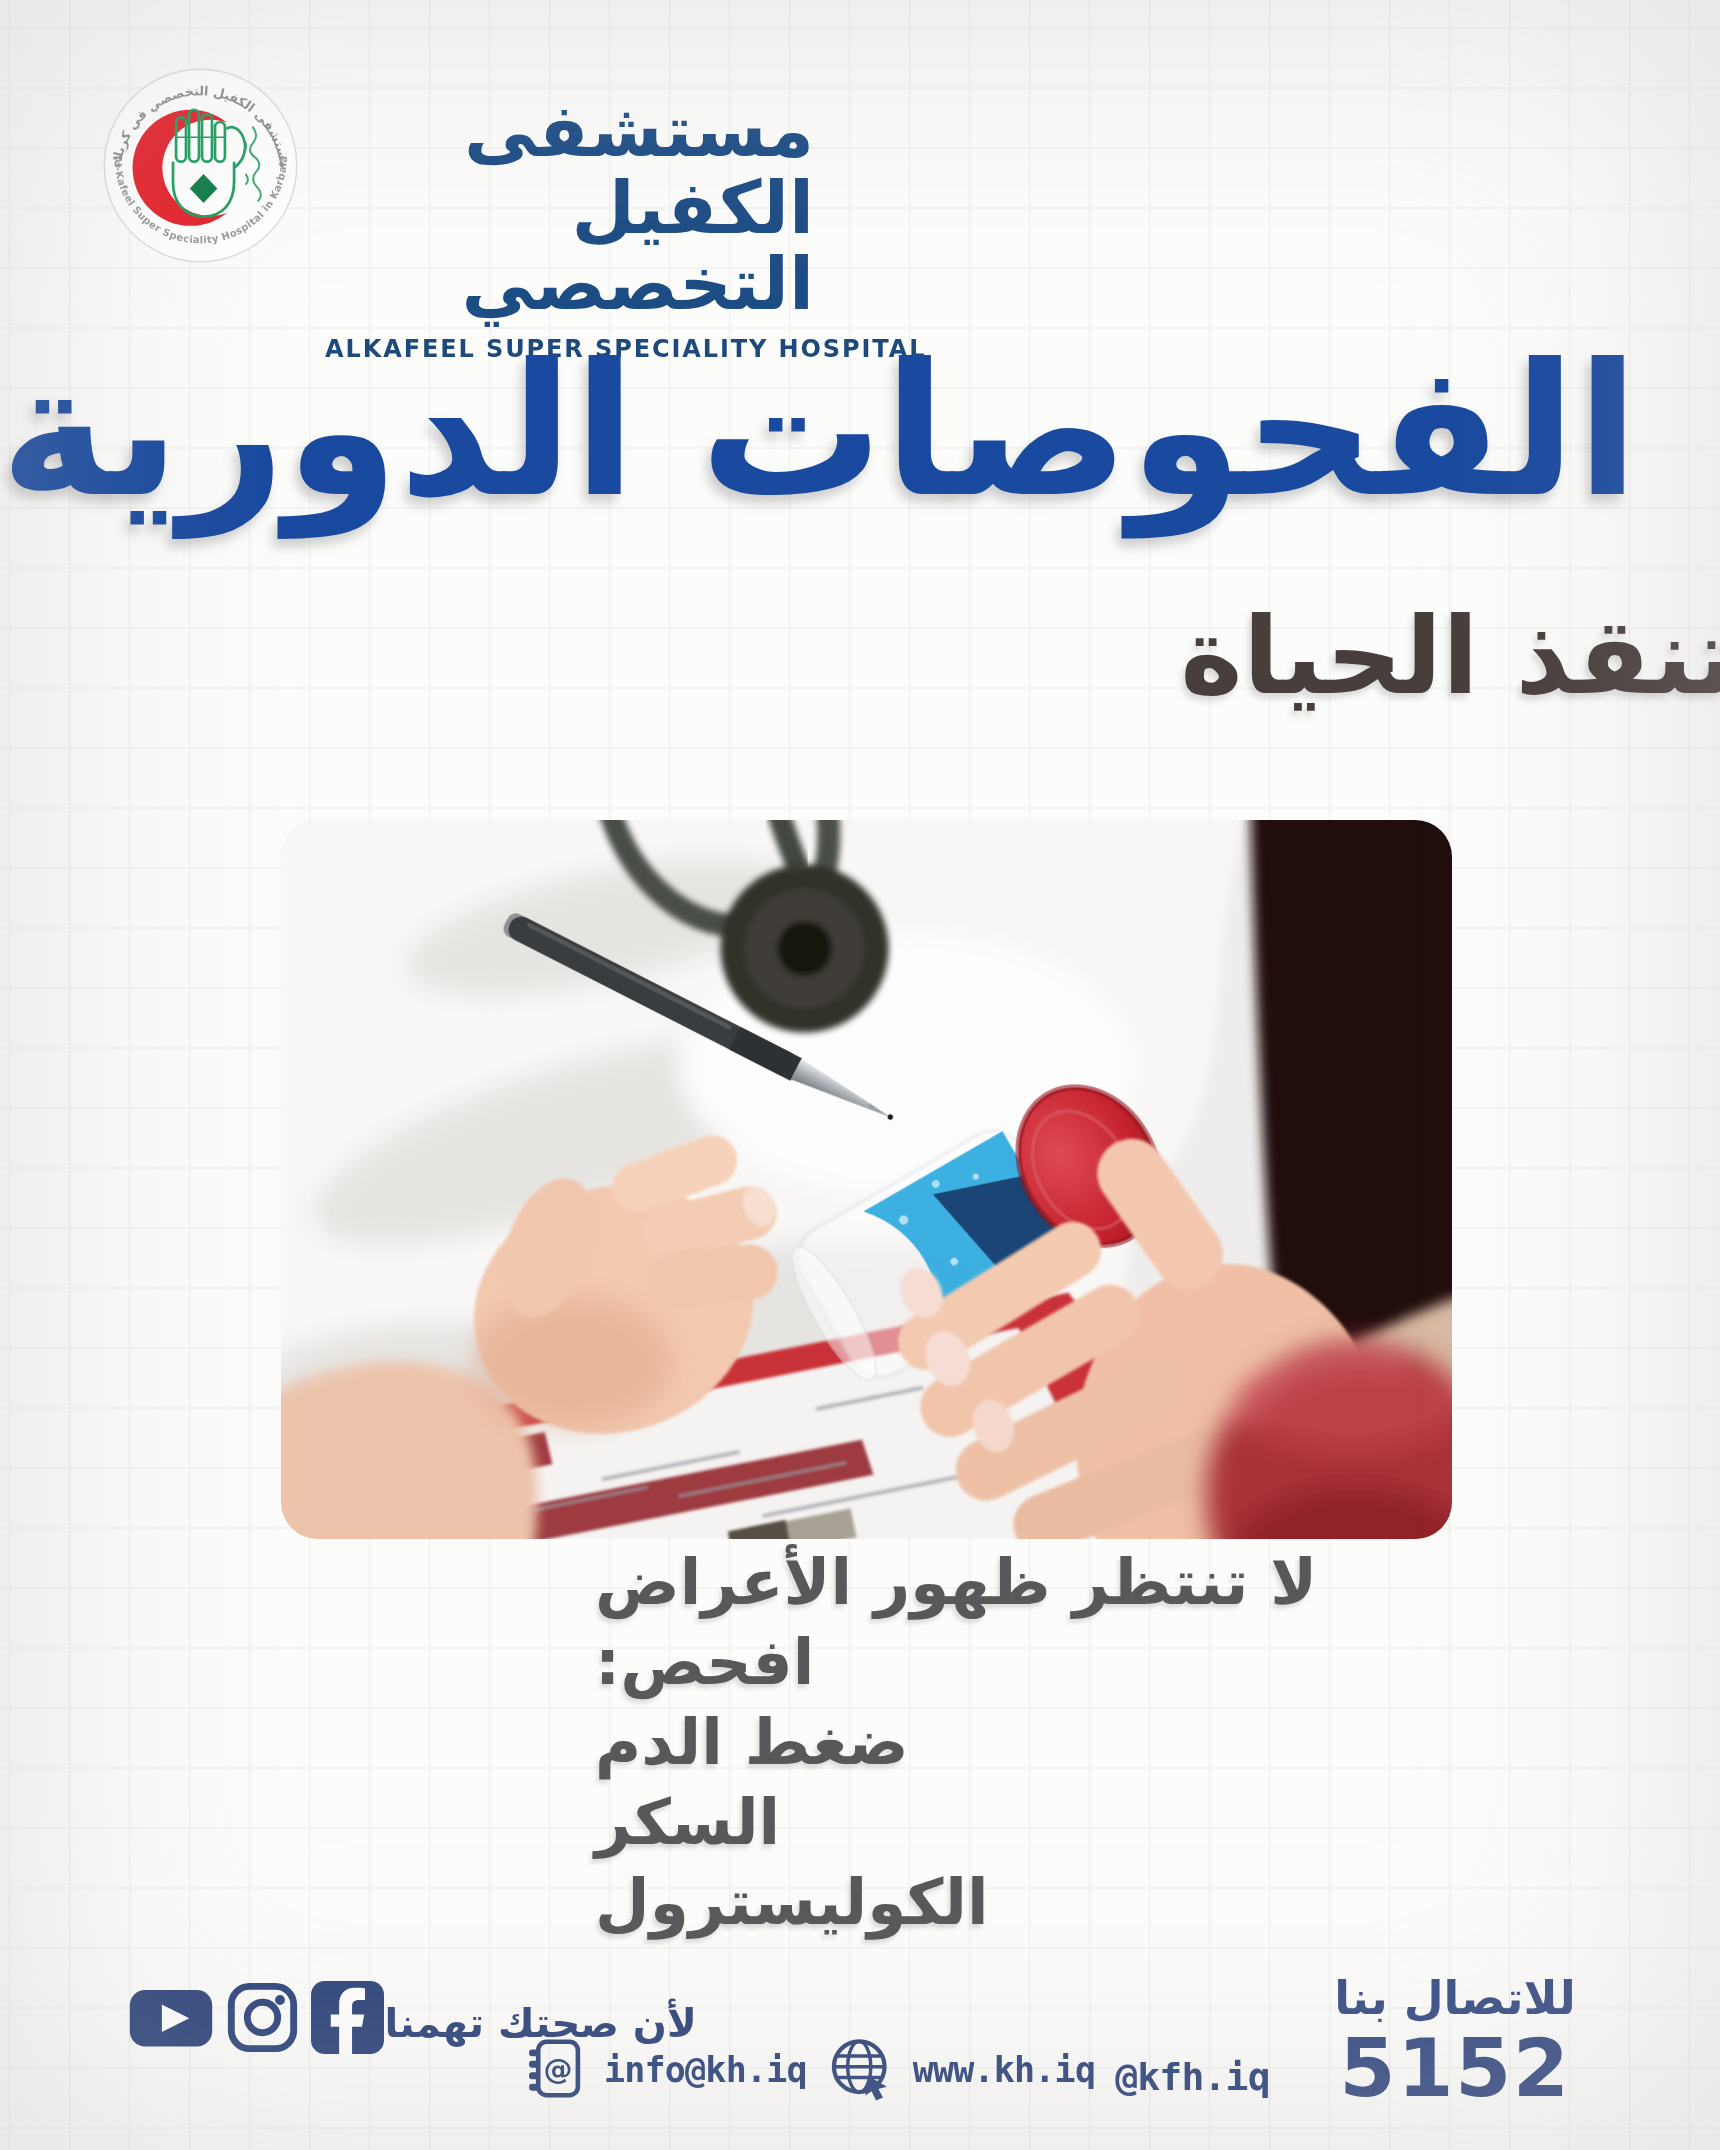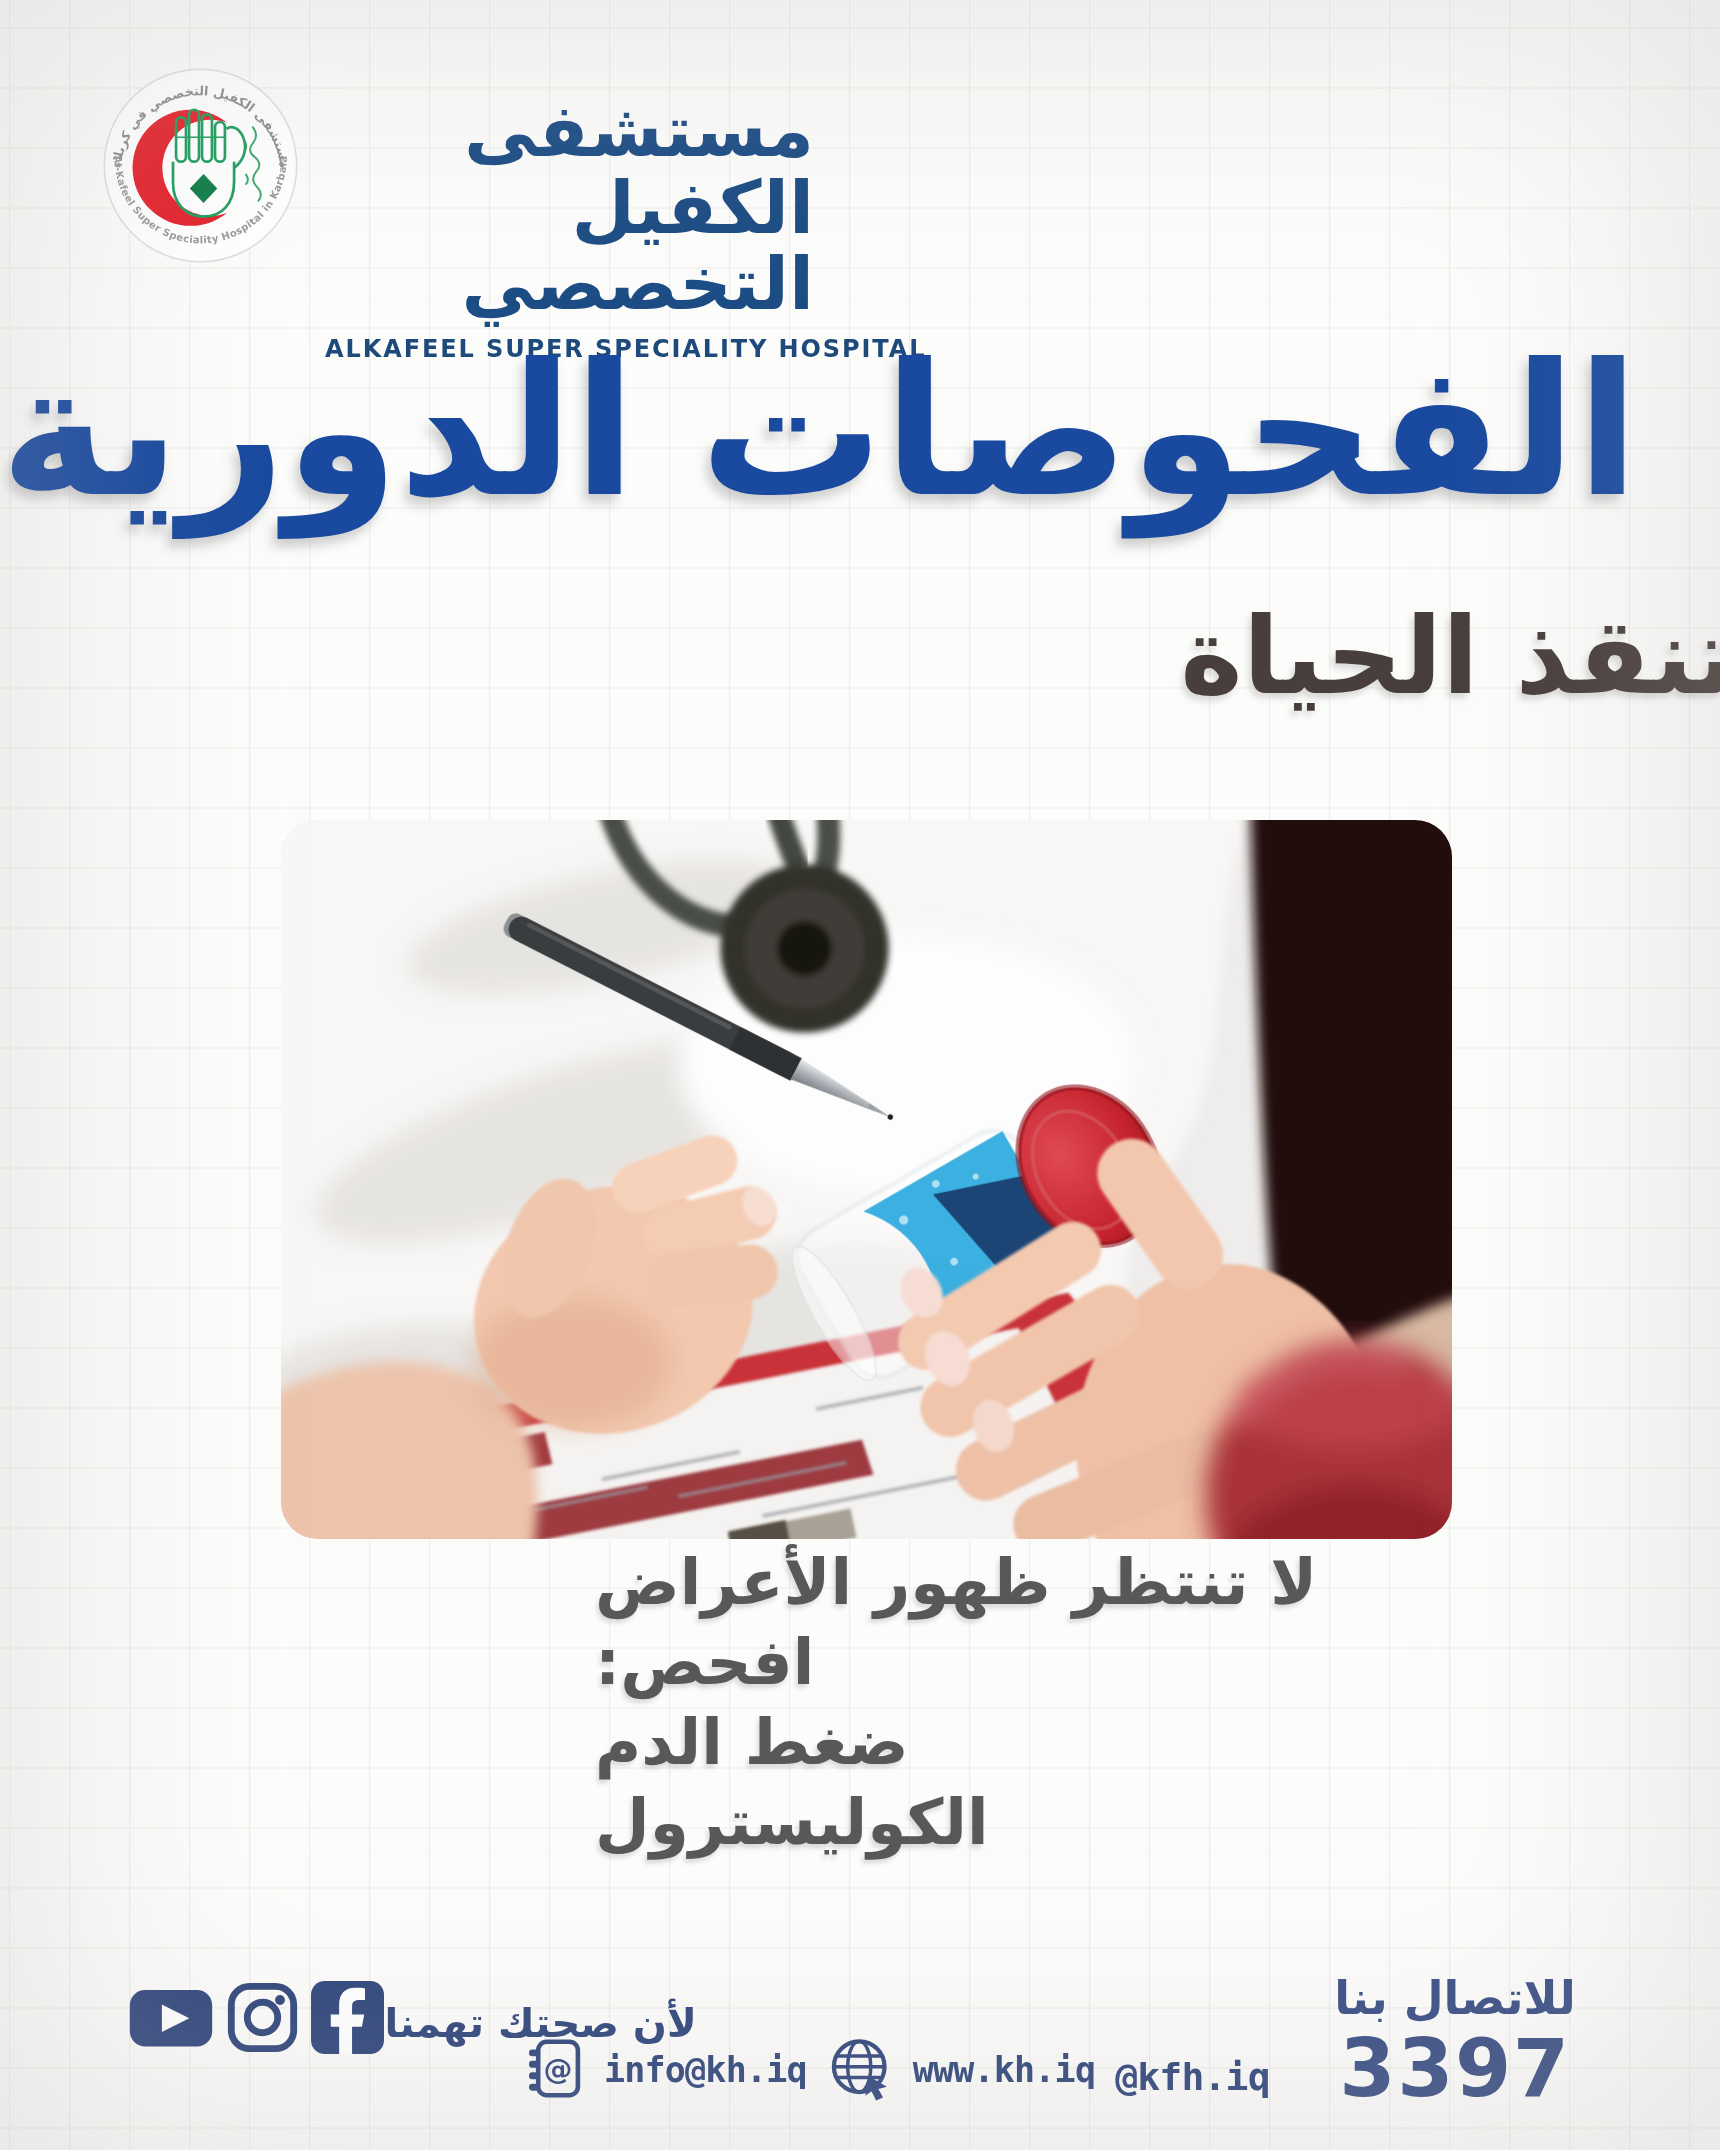--- a/index.html
+++ b/index.html
@@ -222,20 +222,21 @@
         <path d="M1250,790 A195,205 0 0 1 1470,712" stroke="#cd5d66" stroke-width="28" fill="none" opacity="0.8"></path>
         <ellipse cx="1405" cy="990" rx="175" ry="120" fill="#8d2229" opacity="0.85"></ellipse>
       </g>
     </svg>
   </div>
 
   <div class="message">
     <div>لا تنتظر ظهور الأعراض</div>
     <div>افحص:</div>
     <div>ضغط الدم</div>
+    <div>السكر</div>
     <div>الكوليسترول</div>
   </div>
 
   <div class="social">
     <div class="social-row">
       <span>
         <svg width="86" height="61" viewBox="0 0 112 80">
           <rect x="2" y="4" width="108" height="74" rx="20" fill="#33497e"></rect>
           <polygon points="44,23 80,41 44,59" fill="#ffffff"></polygon>
         </svg>
@@ -278,18 +279,18 @@
         <path d="M12 26 H72 M9 40 H75 M12 54 H72" stroke="#33497e" stroke-width="4.5" fill="none"></path>
         <polygon points="54,52 78,66 67,69 73,80 64,84 58,72 50,78" fill="#33497e"></polygon>
       </svg>
     </span>
     <span class="contact-text">www.kh.iq</span>
     <span class="contact-text contact-handle">@kfh.iq</span>
   </div>
 
   <div class="call">
     <div class="call-label">للاتصال بنا</div>
-    <div class="call-number">3397</div>
+    <div class="call-number">5152</div>
   </div>
 
   <div id="vignette"></div>
 </div>
 
 
 </body></html>

